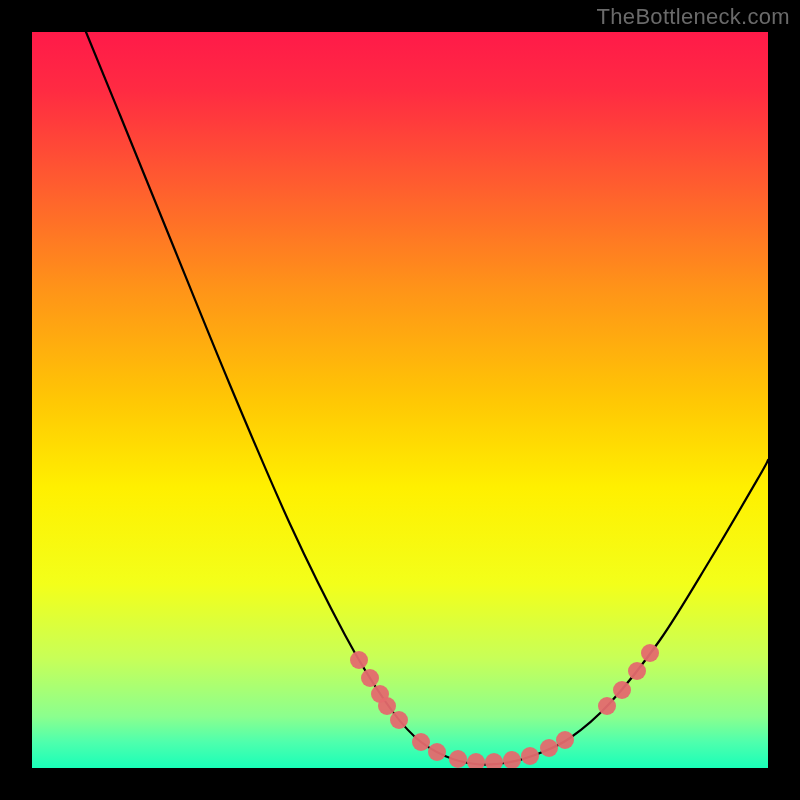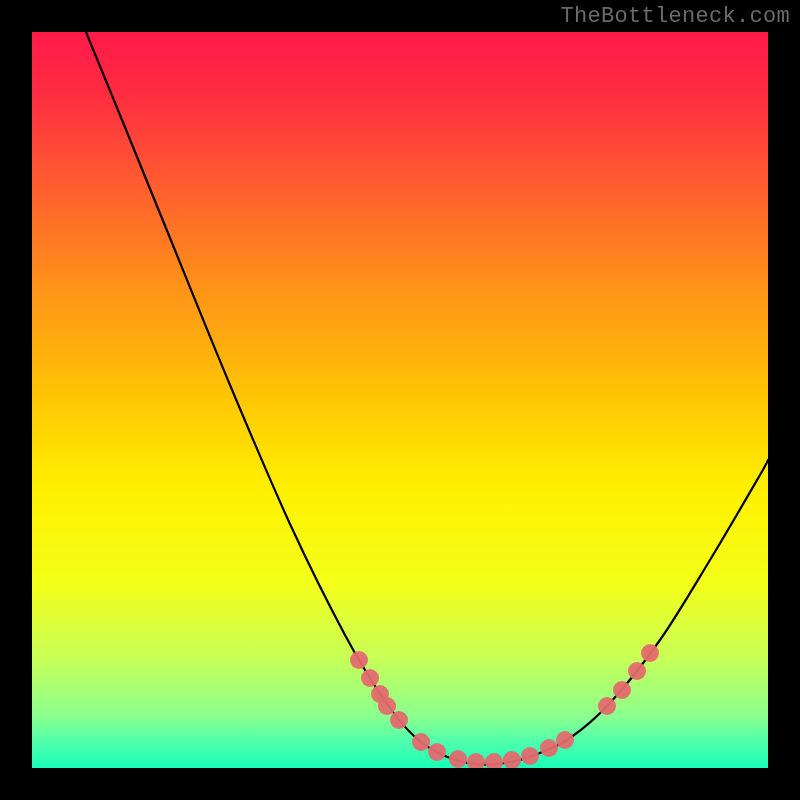--- a/index.html
+++ b/index.html
@@ -16,21 +16,21 @@
     top: 0;
     left: 0;
     width: 800px;
     height: 800px;
   }
   .watermark {
     position: absolute;
     top: 4px;
     right: 10px;
     color: #6a6a6a;
-    font-family: Liberation Mono, monospace;
+    font-family: Liberation Sans, sans-serif;
     font-size: 22px;
     font-weight: 500;
     letter-spacing: 0.3px;
     z-index: 10;
   }
   svg {
     display: block;
   }
 </style>
 </head>

